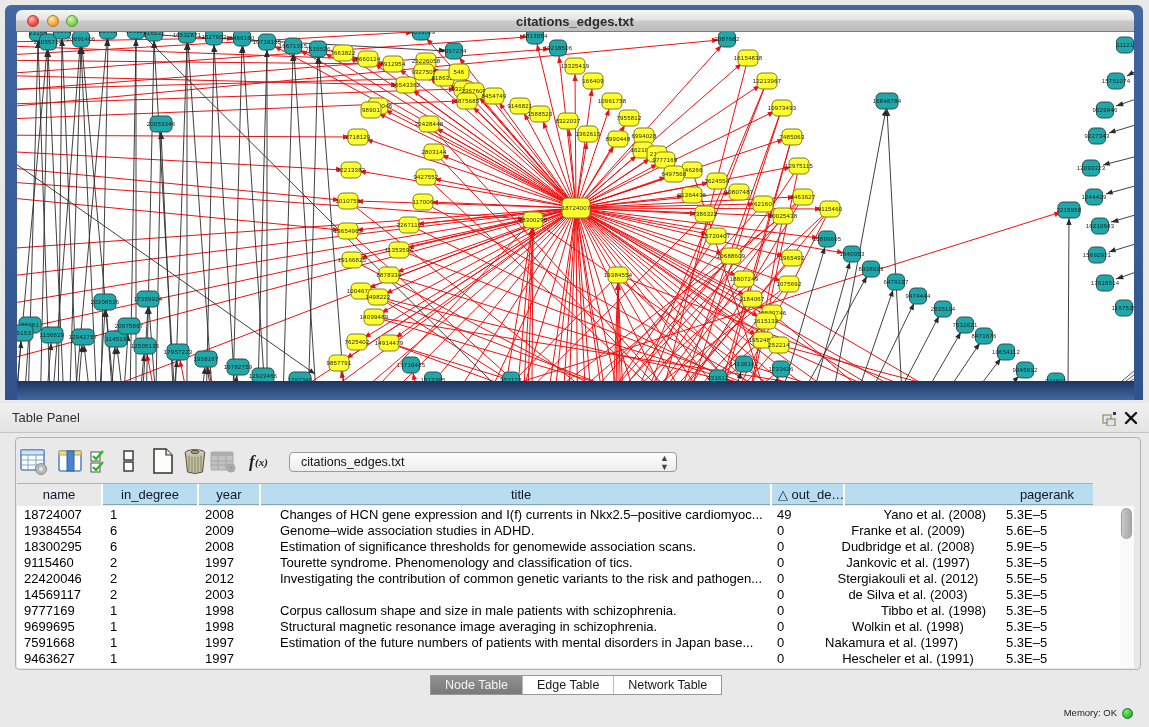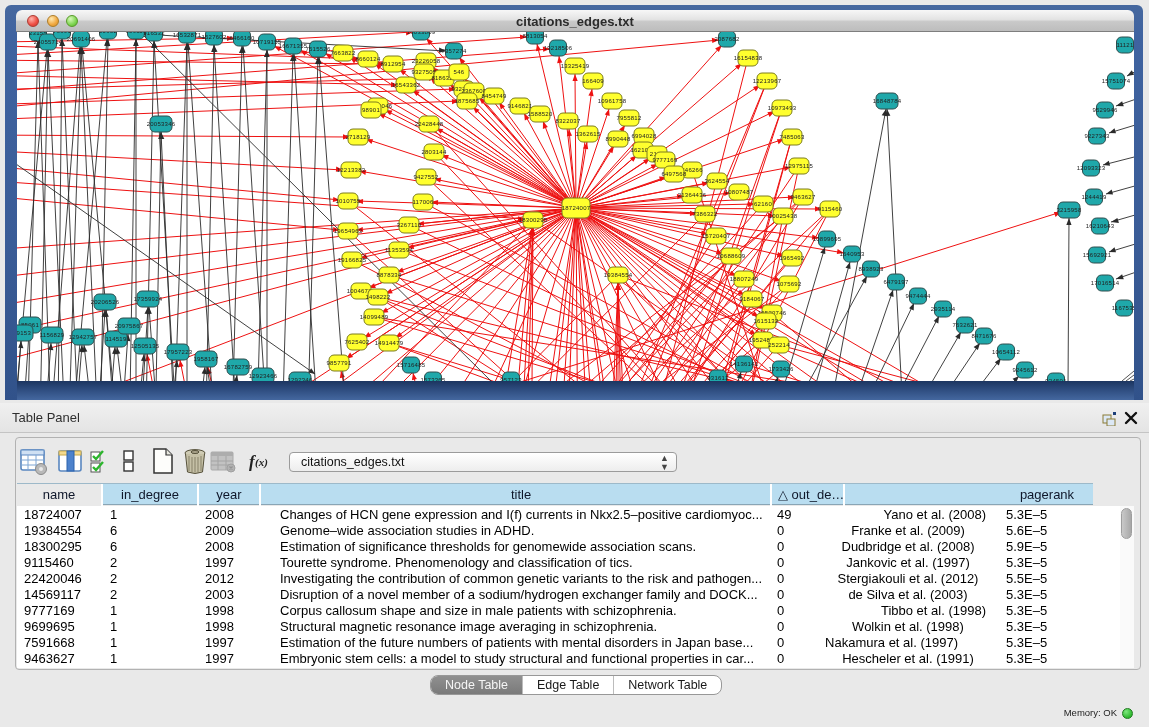--- a/index.html
+++ b/index.html
@@ -36,21 +36,21 @@
 .hc { position:absolute; top:0; height:22px; font-size:13px; color:#0f172a;
   text-align:center; padding-top:3px; border-right:2px solid #fff; white-space:nowrap; overflow:hidden; }
 #tbody { left:17px; top:506px; width:1117px; height:162px; background:#fff; }
 .row { position:absolute; left:0; width:1134px; height:16px; font-size:13px; color:#000; }
 .row span { position:absolute; top:1px; white-space:nowrap; }
 #vscroll { left:1120px; top:506px; width:14px; height:162px; background:#fafafa; }
 #vthumb { left:1121px; top:508px; width:11px; height:31px; border-radius:5.5px;
   background:linear-gradient(90deg,#c9c9c9,#a8a8a8); border:1px solid #9e9e9e; }
 
 
-.tabs { left:430px; top:675px; height:20px; border:1px solid #989898; border-radius:8px;
+.tabs { left:430px; top:675px; height:20px; border:1px solid #989898; border-radius:0;
   overflow:hidden; display:flex; background:#fff; }
 .tab { font-size:12.5px; padding:2px 14px 0 14px; color:#1a1a1a; border-right:1px solid #bcbcbc; }
 .tab.sel { background:linear-gradient(180deg,#909090,#7a7a7a); color:#f5f5f5; }
 #mem { right:32px; top:707px; font-size:9.5px; color:#222; }
 #memdot { left:1122px; top:708px; width:11px; height:11px; border-radius:50%;
   background:radial-gradient(circle at 35% 30%,#7fe87f,#2eb82e 70%); border:1px solid #1e7a1e; }
 </style></head>
 <body>
 <div id="page">
 
@@ -947,21 +947,20 @@
 <span style="left:205px">2012</span>
       <span style="left:280px">Investigating the contribution of common genetic variants to the risk and pathogen...</span>
 <span style="left:777px">0</span>
       <span style="left:830px;width:156px;text-align:center">Stergiakouli et al. (2012)</span>
 <span style="left:1006px">5.5E–5</span>
     </div>
 <div class="row" style="top:586px">
 <span style="left:24px">14569117</span>
       <span style="left:110px">2</span>
 <span style="left:205px">2003</span>
-      <span style="left:280px">Disruption of a novel member of a sodium/hydrogen exchanger family and DOCK...</span>
 <span style="left:777px">0</span>
       <span style="left:830px;width:156px;text-align:center">de Silva et al. (2003)</span>
 <span style="left:1006px">5.3E–5</span>
     </div>
 <div class="row" style="top:602px">
 <span style="left:24px">9777169</span>
       <span style="left:110px">1</span>
 <span style="left:205px">1998</span>
       <span style="left:280px">Corpus callosum shape and size in male patients with schizophrenia.</span>
 <span style="left:777px">0</span>
@@ -983,21 +982,20 @@
 <span style="left:205px">1997</span>
       <span style="left:280px">Estimation of the future numbers of patients with mental disorders in Japan base...</span>
 <span style="left:777px">0</span>
       <span style="left:802px;width:156px;text-align:right">Nakamura et al. (1997)</span>
 <span style="left:1006px">5.3E–5</span>
     </div>
 <div class="row" style="top:650px">
 <span style="left:24px">9463627</span>
       <span style="left:110px">1</span>
 <span style="left:205px">1997</span>
-      <span style="left:280px">Embryonic stem cells: a model to study structural and functional properties in car...</span>
 <span style="left:777px">0</span>
       <span style="left:830px;width:156px;text-align:center">Hescheler et al. (1991)</span>
 <span style="left:1006px">5.3E–5</span>
     </div>
 <div class="abs" id="vscroll"></div>
 <div class="abs" id="vthumb"></div>
 
 <div class="abs tabs">
   <div class="tab sel">Node Table</div>
       <div class="tab">Edge Table</div>

